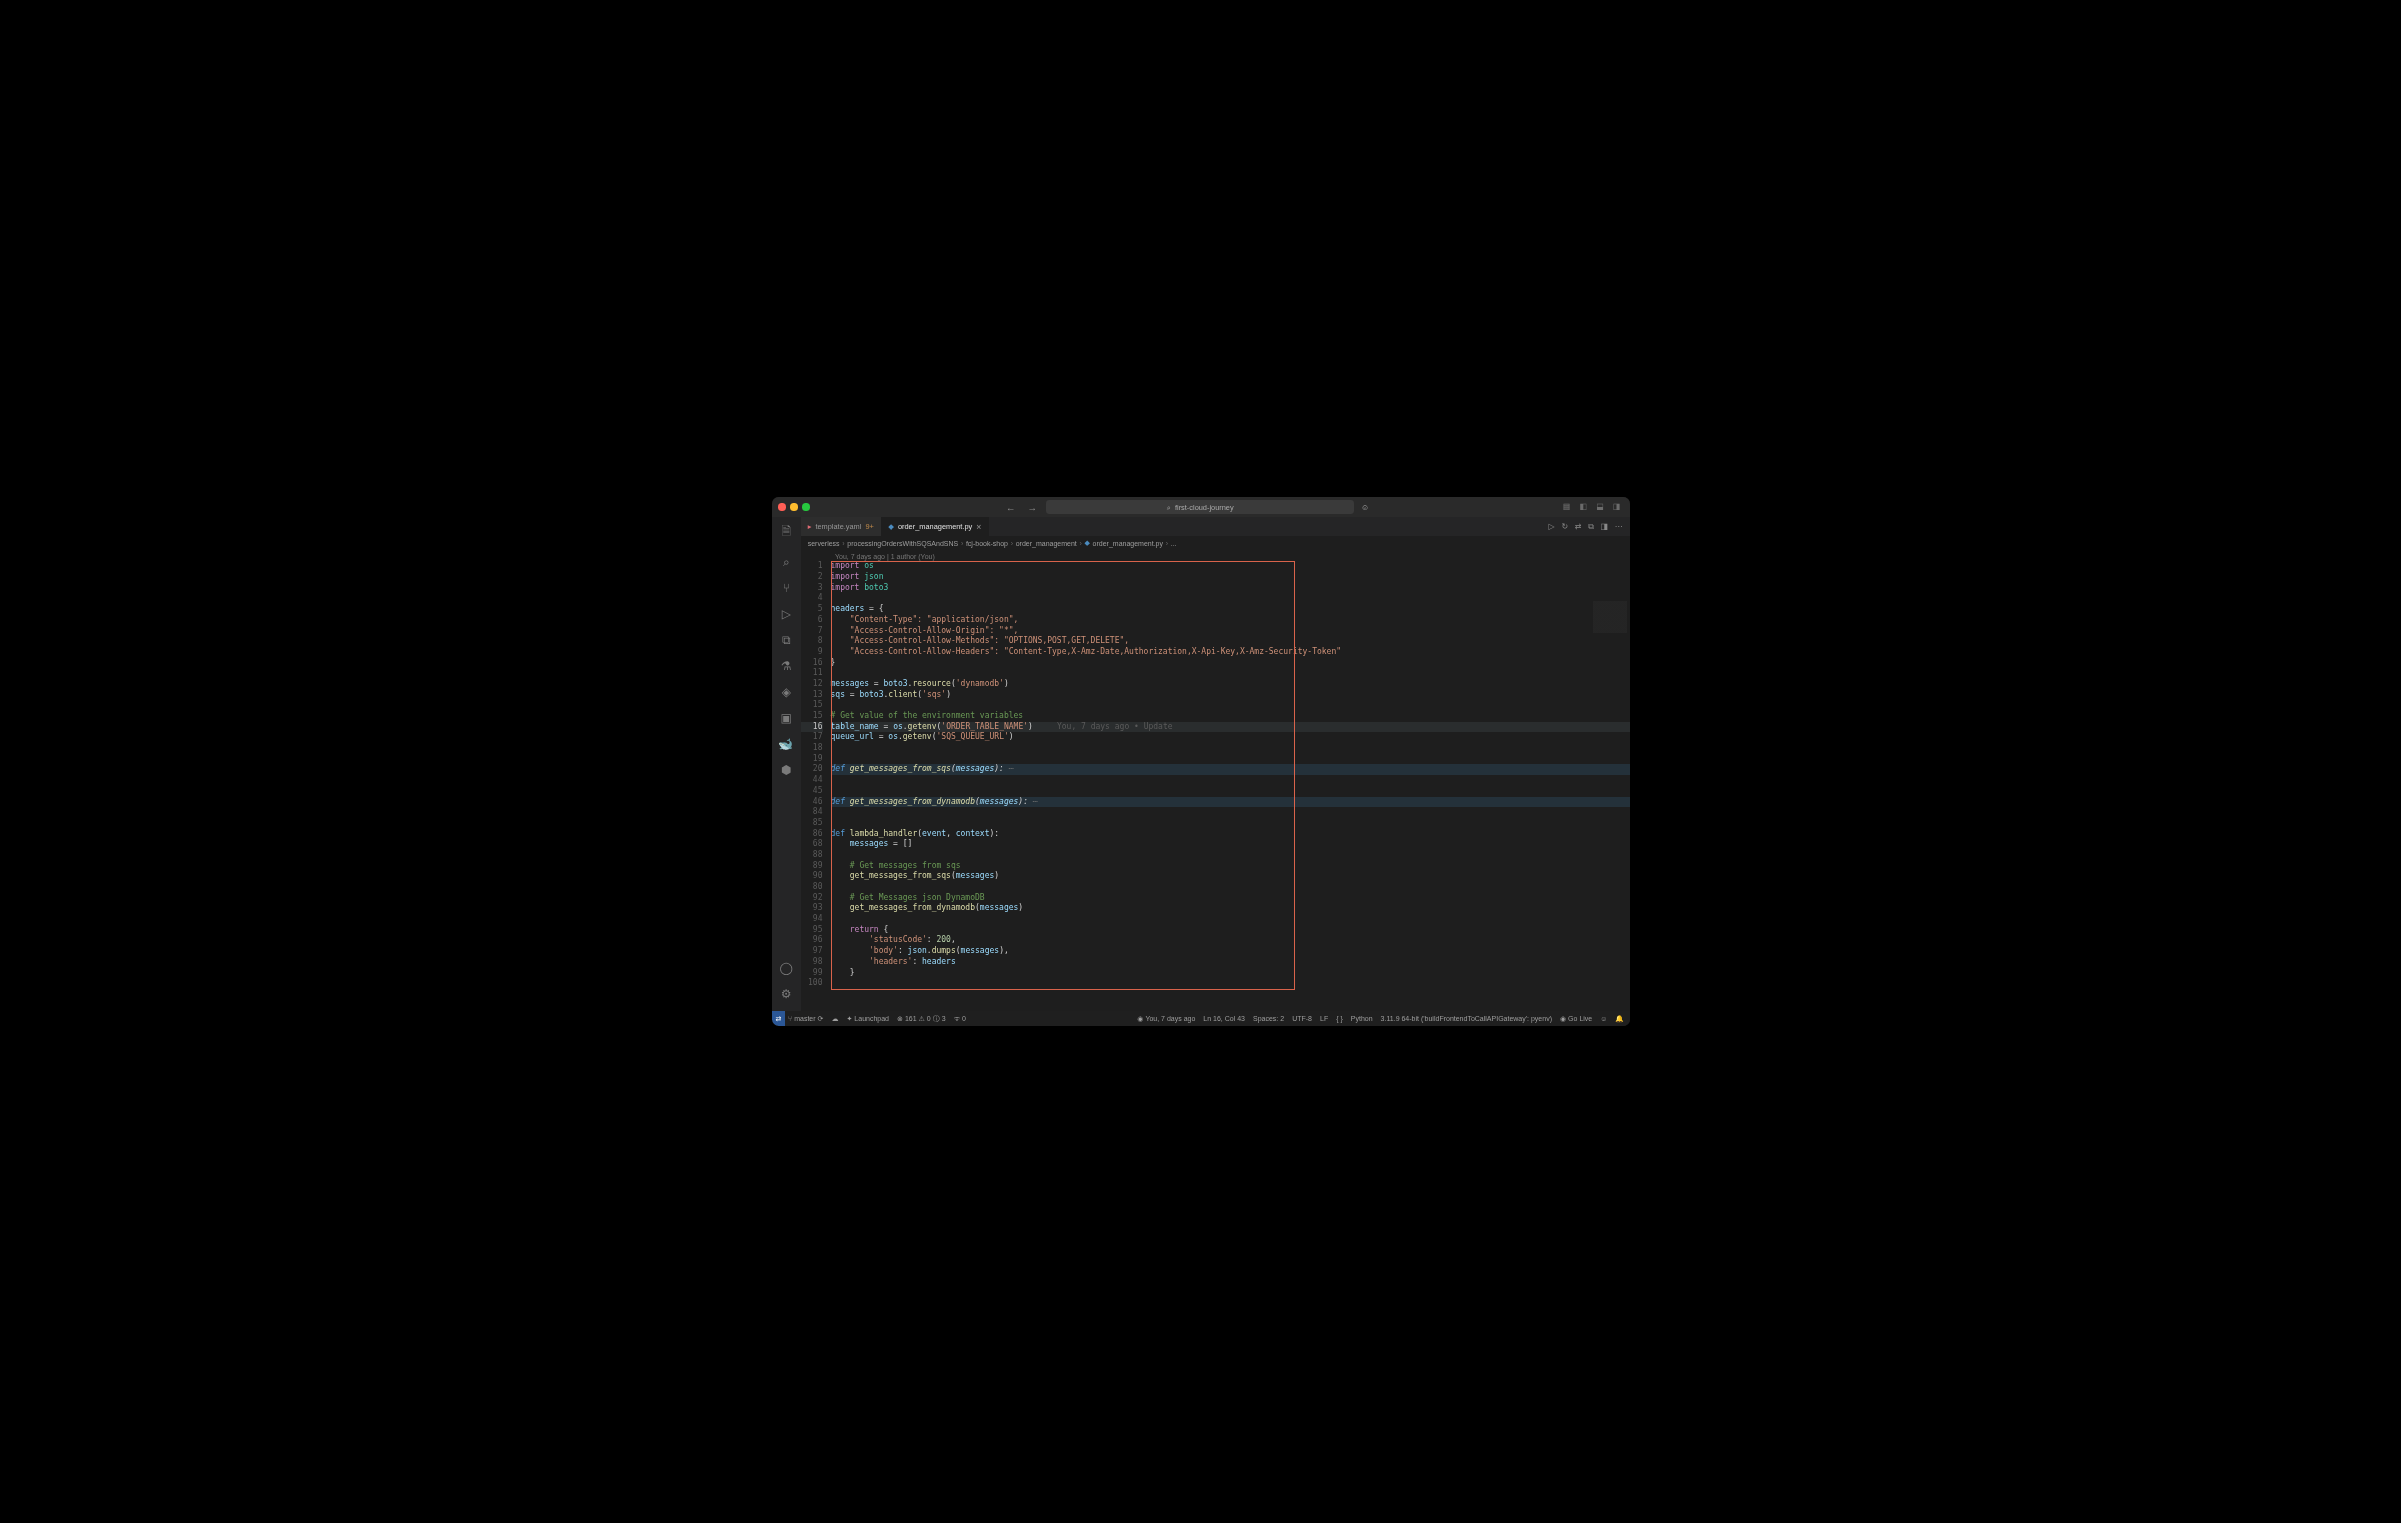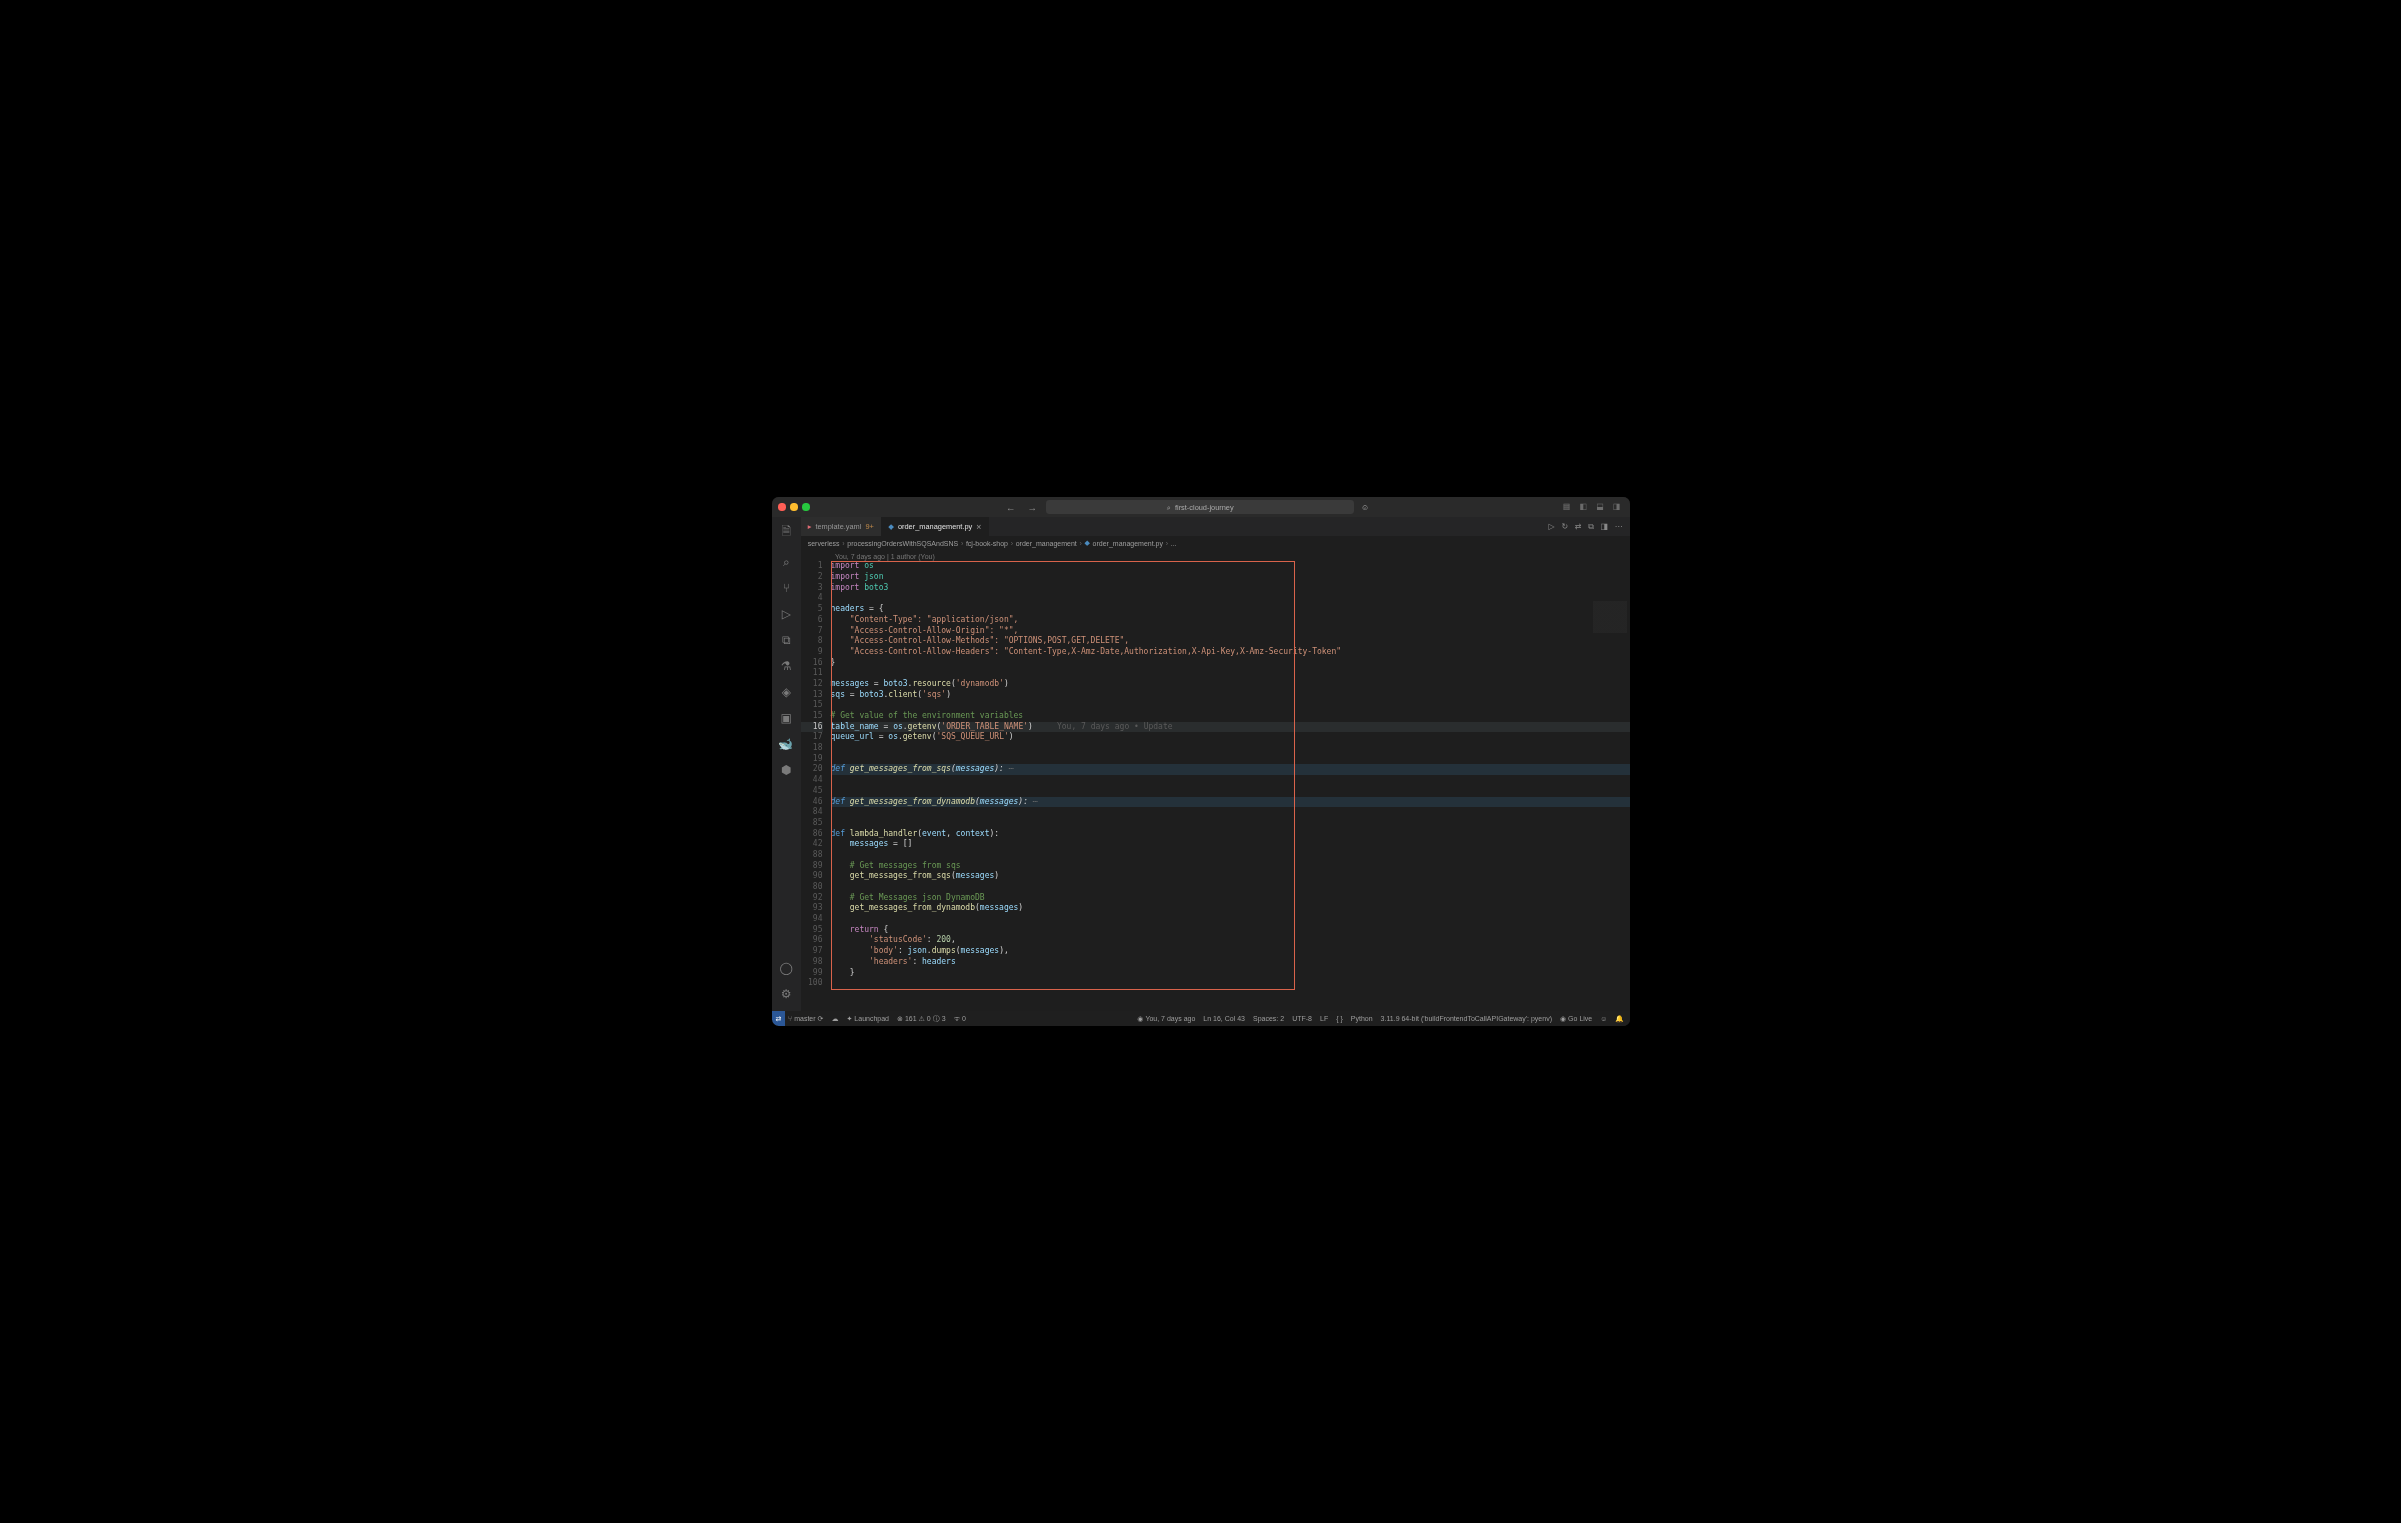--- a/index.html
+++ b/index.html
@@ -307,21 +307,21 @@
           <div class="line">17</div>
           <div class="line">18</div>
           <div class="line">19</div>
           <div class="line">20</div>
           <div class="line">44</div>
           <div class="line">45</div>
           <div class="line">46</div>
           <div class="line">84</div>
           <div class="line">85</div>
           <div class="line">86</div>
-          <div class="line">42</div>
+          <div class="line">68</div>
           <div class="line">88</div>
           <div class="line">89</div>
           <div class="line">90</div>
           <div class="line">80</div>
           <div class="line">92</div>
           <div class="line">93</div>
           <div class="line">94</div>
           <div class="line">95</div>
           <div class="line">96</div>
           <div class="line">97</div>

